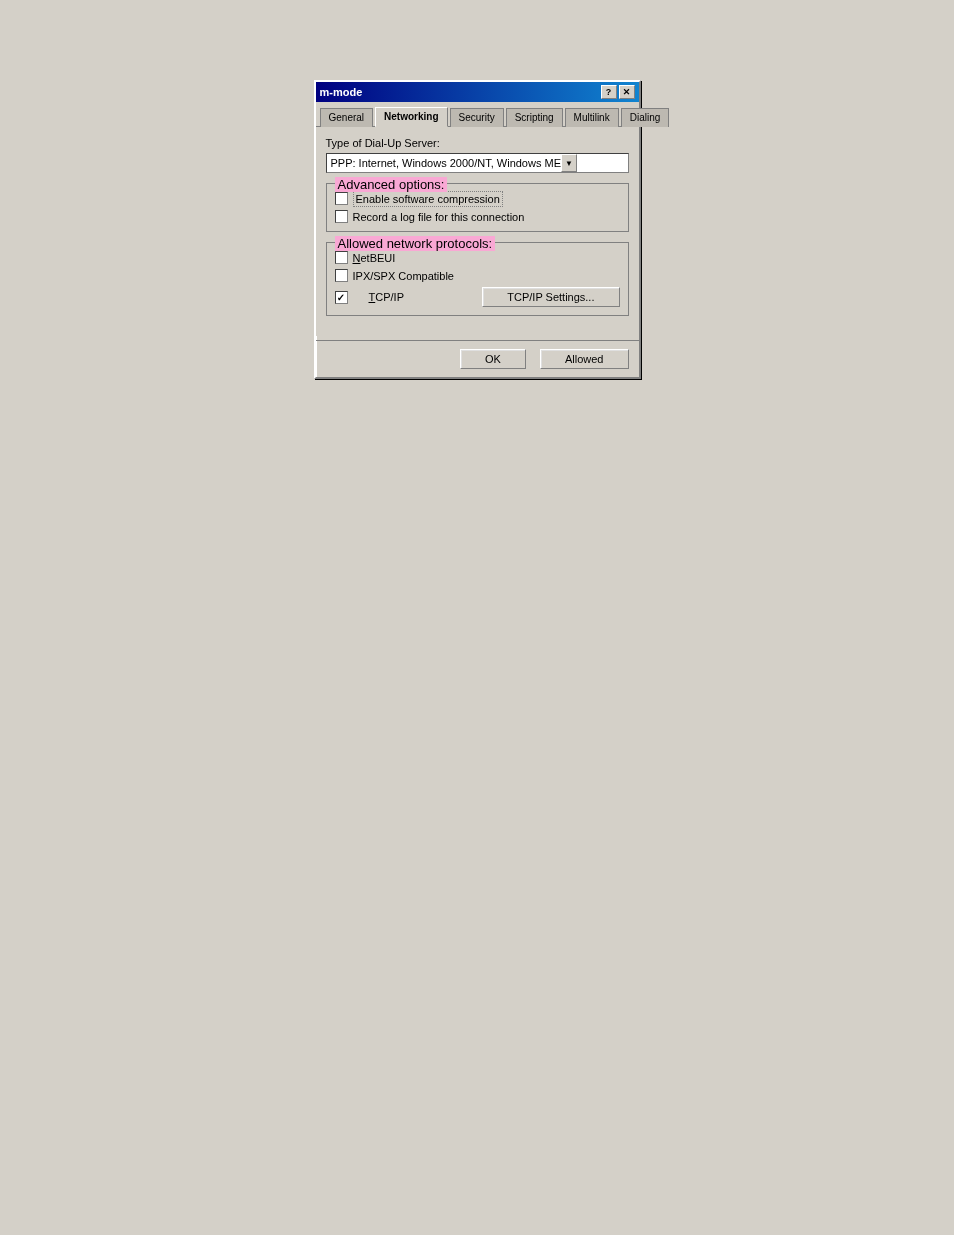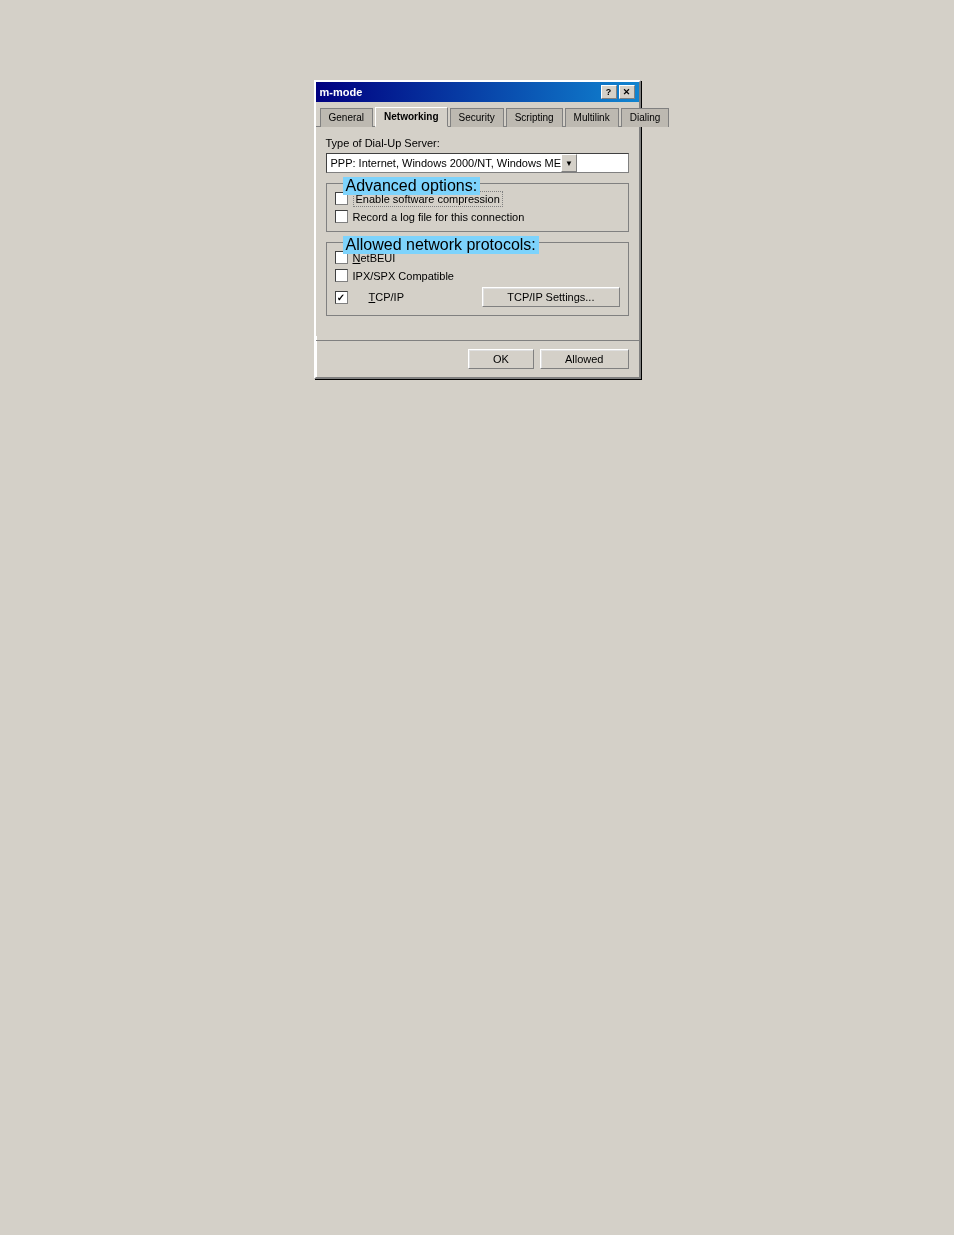--- a/index.html
+++ b/index.html
@@ -137,24 +137,24 @@
       border: 1px solid #808080;
       border-top-color: #808080;
       margin-bottom: 10px;
       padding: 8px 8px 8px 8px;
       position: relative;
     }
 
     .group-legend {
       position: absolute;
       top: -7px;
-      left: 16px;
-      background: #7dd3fc;
+      left: 8px;
+      background: #f9a8d4;
       padding: 0 3px;
-      font-size: 16px;
+      font-size: 13px;
     }
 
     .checkbox-row {
       display: flex;
       align-items: center;
       margin-bottom: 5px;
       font-size: 11px;
       gap: 5px;
     }
 
@@ -199,21 +199,21 @@
       font-size: 11px;
       cursor: pointer;
       min-width: 60px;
       text-align: center;
     }
 
     .dialog-footer {
       padding: 8px 10px;
       display: flex;
       justify-content: flex-end;
-      gap: 6px;
+      gap: 14px;
       border-top: 1px solid #808080;
       margin-top: 4px;
     }
 
     .dotted-border {
       border: 1px dotted #808080;
       padding: 1px 2px;
     }
   </style>
 </head>

